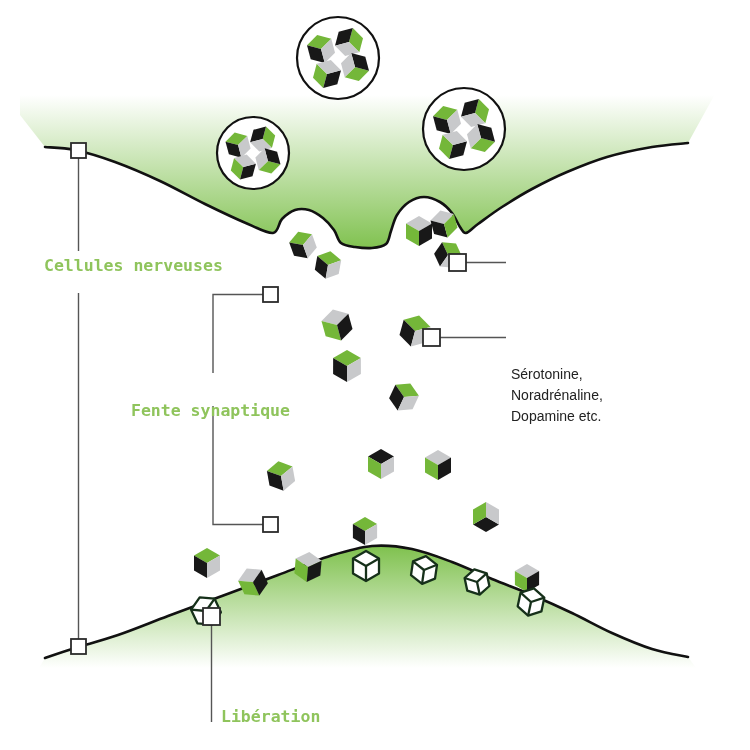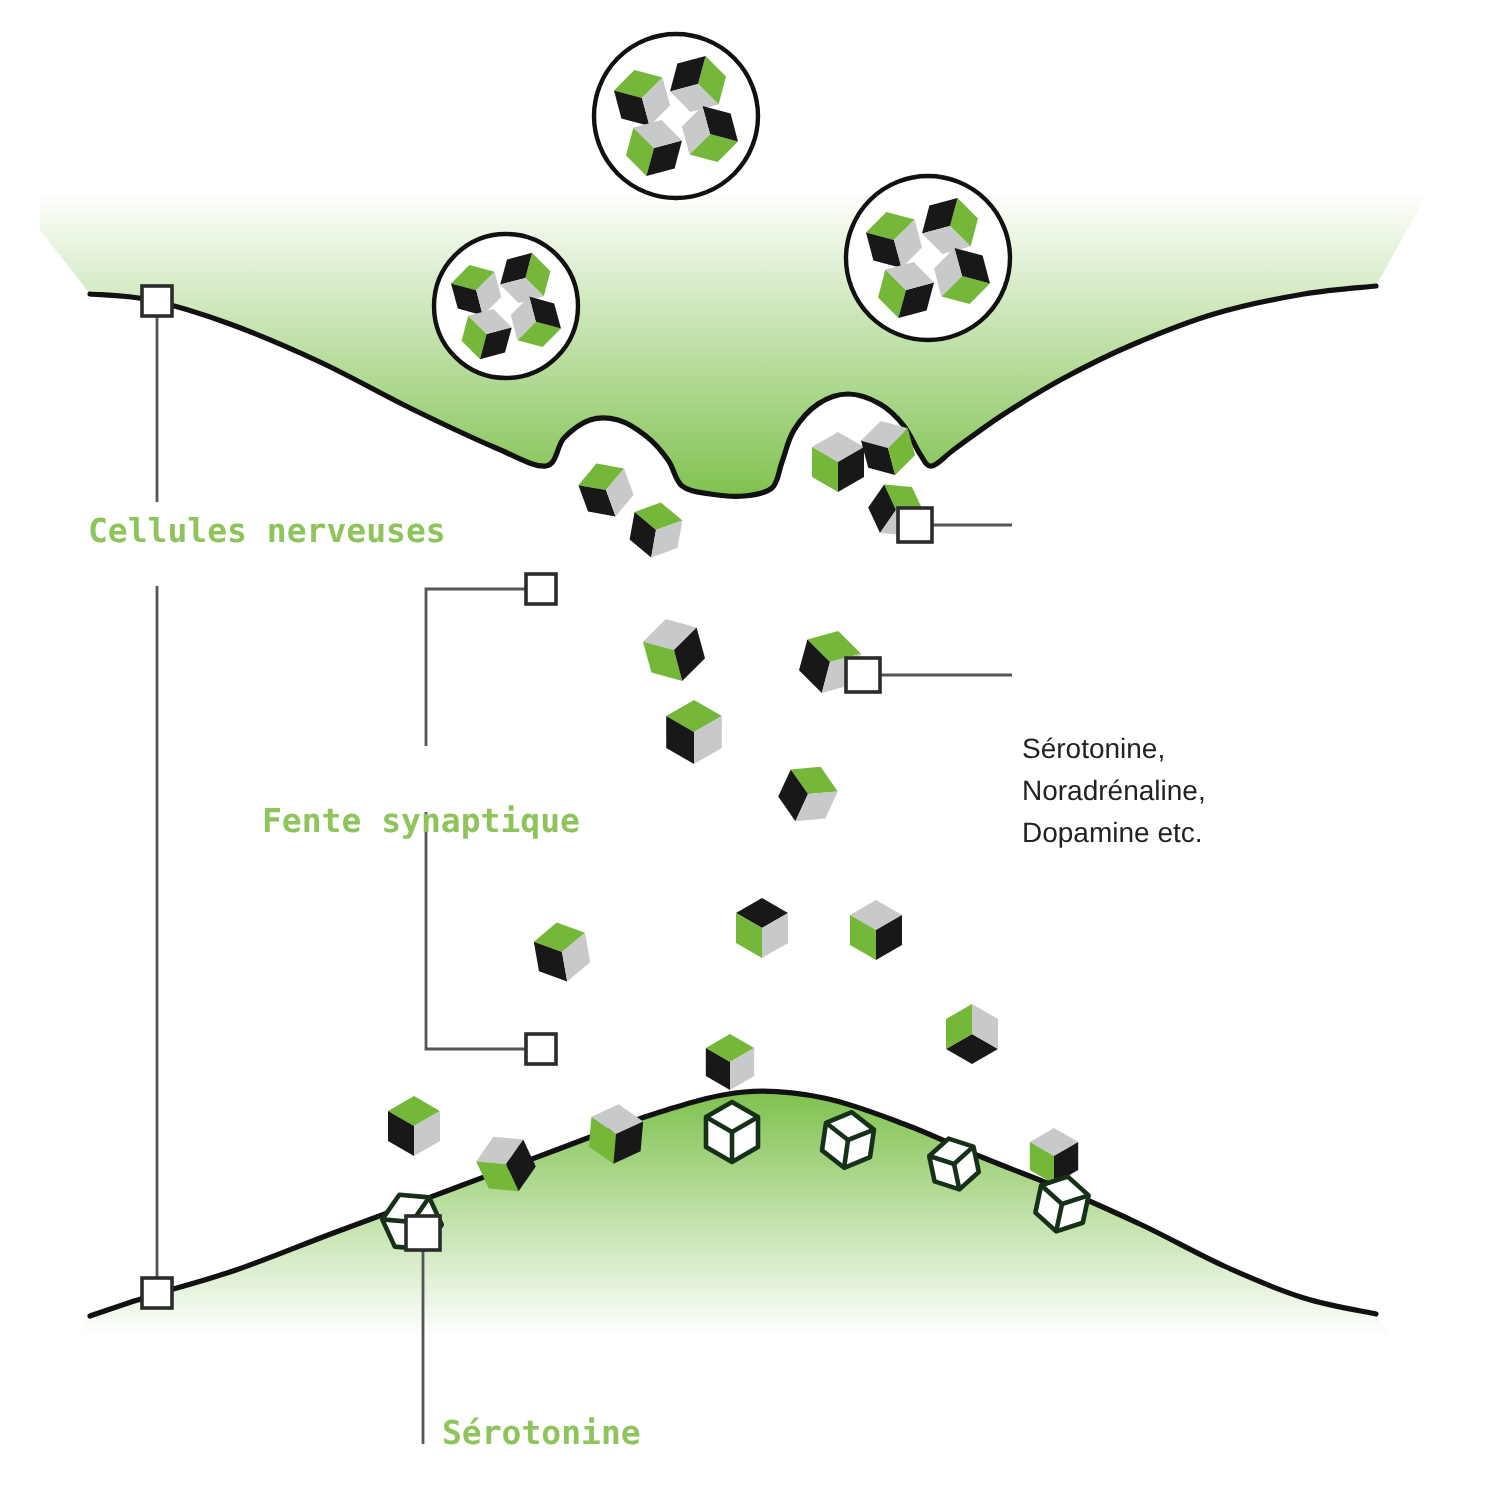--- a/index.html
+++ b/index.html
@@ -243,14 +243,14 @@
     </svg>
 
   <div class="lbl green-label" id="lbl-cellules">Cellules nerveuses</div>
 
   <div class="lbl green-label" id="lbl-fente">Fente synaptique</div>
 
 
 
   <div class="lbl black-label" id="lbl-exemples"><span>Sérotonine,</span><br><span>Noradrénaline,</span><br><span>Dopamine etc.</span></div>
 
-  <div class="lbl green-label" id="lbl-recepteurs">Sérotonine</div>
+  <div class="lbl green-label" id="lbl-recepteurs">Libération</div>
 </div>
 
 </body></html>

